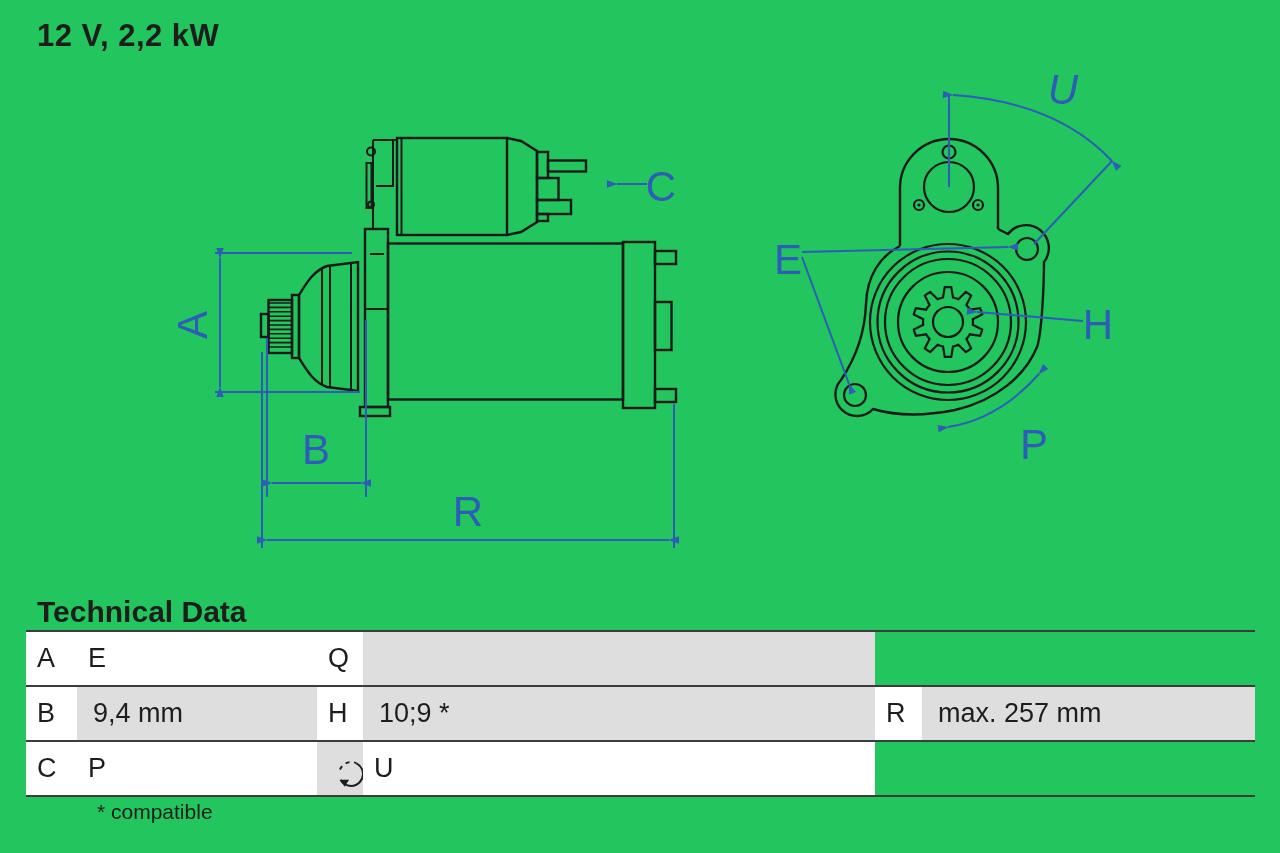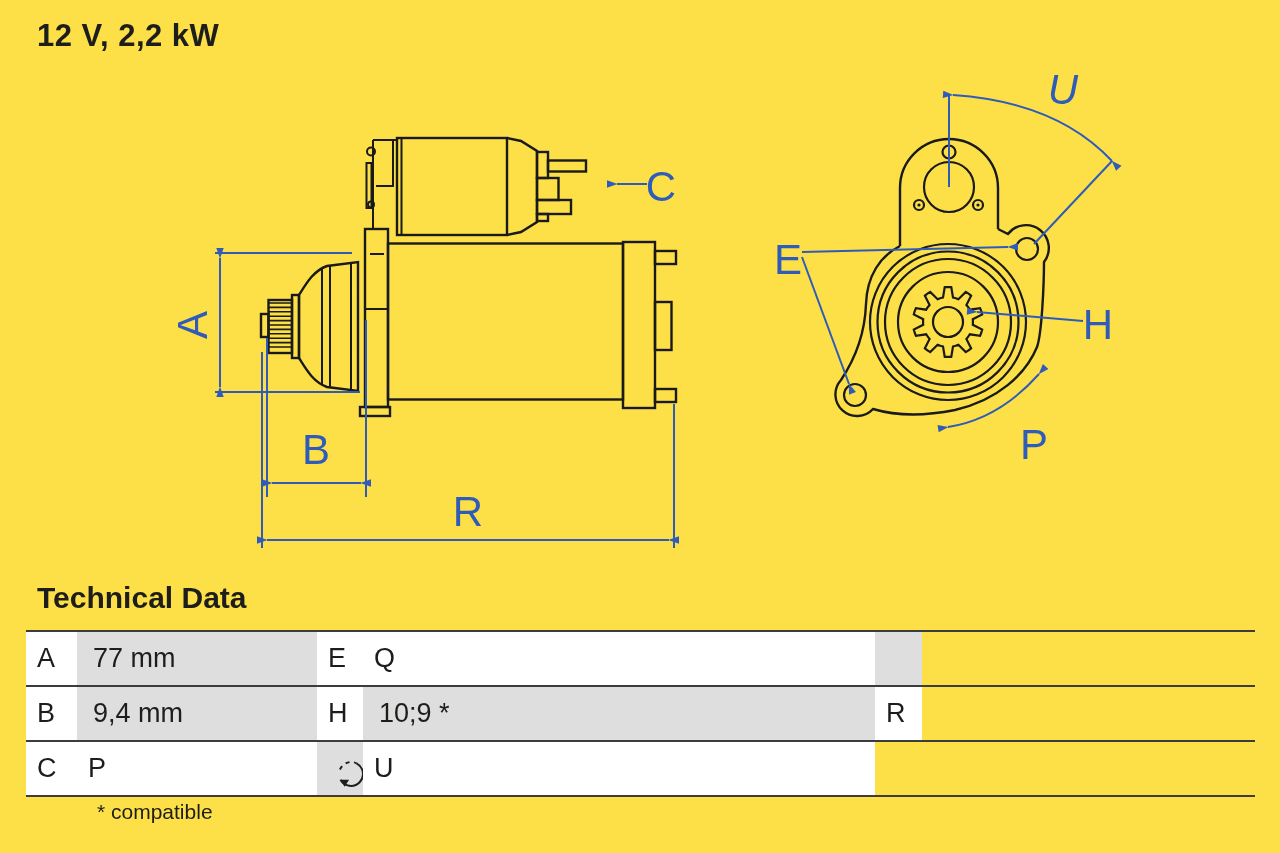--- a/index.html
+++ b/index.html
@@ -1,29 +1,29 @@
 <!DOCTYPE html>
 <html style="--annotation_blue: #2e5cb8; --line_black: #1a1a1a; --cell_gray: #dedede; --rule_gray: #3c3c3c; --text_black: #1d1d1b;"><head>
 <meta charset="utf-8">
 <style>
   :root{
     --annotation_blue:#2e5cb8; --line_black:#1a1a1a; --cell_gray:#dedede;
     --rule_gray:#3c3c3c; --text_black:#1d1d1b;
   }
   html,body{margin:0;padding:0;background:#fff;}
-  .canvas{position:relative;width:1280px;height:853px;background:#fde047;overflow:hidden;
+  .canvas{position:relative;width:1280px;height:853px;background:#22c55e;overflow:hidden;
           font-family:"Liberation Sans","DejaVu Sans",sans-serif;color:var(--text_black,#1d1d1b);}
   .title{position:absolute;left:37px;top:18px;font-size:31px;font-weight:600;letter-spacing:0.5px;}
   .drawing{position:absolute;left:0;top:0;}
   .bk{stroke:var(--line_black,#1a1a1a);fill:none;}
   .bl{stroke:var(--annotation_blue,#2e5cb8);fill:none;}
   .bltxt{fill:var(--annotation_blue,#2e5cb8);stroke:none;
          font-family:"Liberation Sans","DejaVu Sans",sans-serif;font-size:42px;font-weight:100;}
   .ital{font-style:italic;}
-  .tech-heading{position:absolute;left:37px;top:581px;font-size:30px;font-weight:700;}
+  .tech-heading{position:absolute;left:37px;top:595px;font-size:30px;font-weight:700;}
   .tech-table{position:absolute;left:26px;top:630px;width:1229px;}
   .trow{display:grid;grid-template-columns:51px 240px 46px 512px 47px 333px;
         height:53px;border-top:2px solid var(--rule_gray,#3c3c3c);}
   .trow:last-child{border-bottom:2px solid var(--rule_gray,#3c3c3c);}
   .tcell{font-size:27px;line-height:53px;white-space:nowrap;overflow:hidden;}
   .letter{background:#fff;padding-left:11px;}
   .value{background:var(--cell_gray,#dedede);padding-left:16px;}
   .value .rot-icon{vertical-align:middle;margin-top:9px;}
   .footnote{position:absolute;left:85px;top:800px;font-size:21px;margin-left:12px;}
 </style>
@@ -129,31 +129,31 @@
       <text class="bltxt" x="1098" y="339" text-anchor="middle">H</text>
       <text class="bltxt" x="1034" y="459" text-anchor="middle">P</text>
     </g>
   </svg>
 
   <div class="tech-heading">Technical Data</div>
 
   <div class="tech-table">
     <div class="trow">
       <div class="tcell letter">A</div>
-      <div class="tcell value">77 mm</div>
       <div class="tcell letter">E</div>
       <div class="tcell letter">Q</div>
       <div class="tcell value"></div>
     </div>
     <div class="trow">
       <div class="tcell letter">B</div>
       <div class="tcell value">9,4 mm</div>
       <div class="tcell letter">H</div>
       <div class="tcell value">10;9 *</div>
       <div class="tcell letter">R</div>
+      <div class="tcell value">max. 257 mm</div>
     </div>
     <div class="trow">
       <div class="tcell letter">C</div>
       <div class="tcell letter">P</div>
       <div class="tcell value">
         <svg class="rot-icon" width="36" height="36" viewBox="-18 -18 36 36">
           <g style="stroke:var(--text_black,#1d1d1b)" stroke-width="2" fill="none">
             <path d="M-11,-4.5 A12,12 0 0 1 5.5,-10.7" stroke-dasharray="4 4.5"></path>
             <path d="M-10.5,5.8 A12,12 0 1 0 5.5,-10.7"></path>
             <path d="M-10.5,5.8 L-2,4.5 L-5.5,12 Z" fill="#1d1d1b" stroke="none" transform="rotate(8 -10.5 5.8)"></path>

